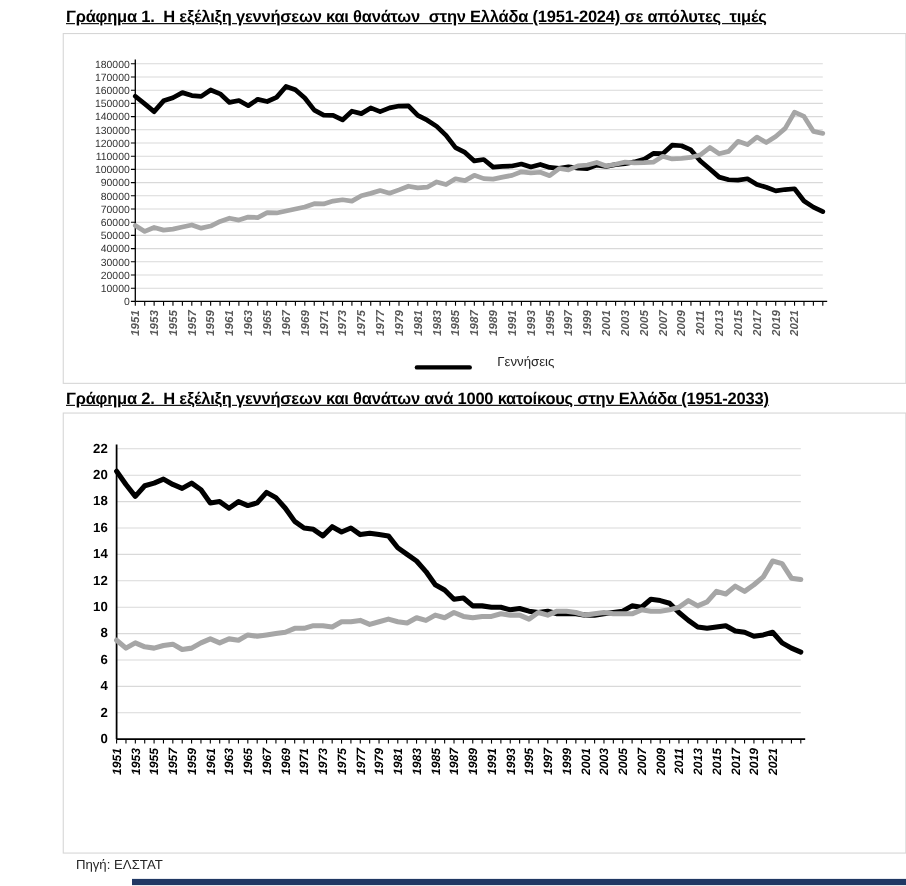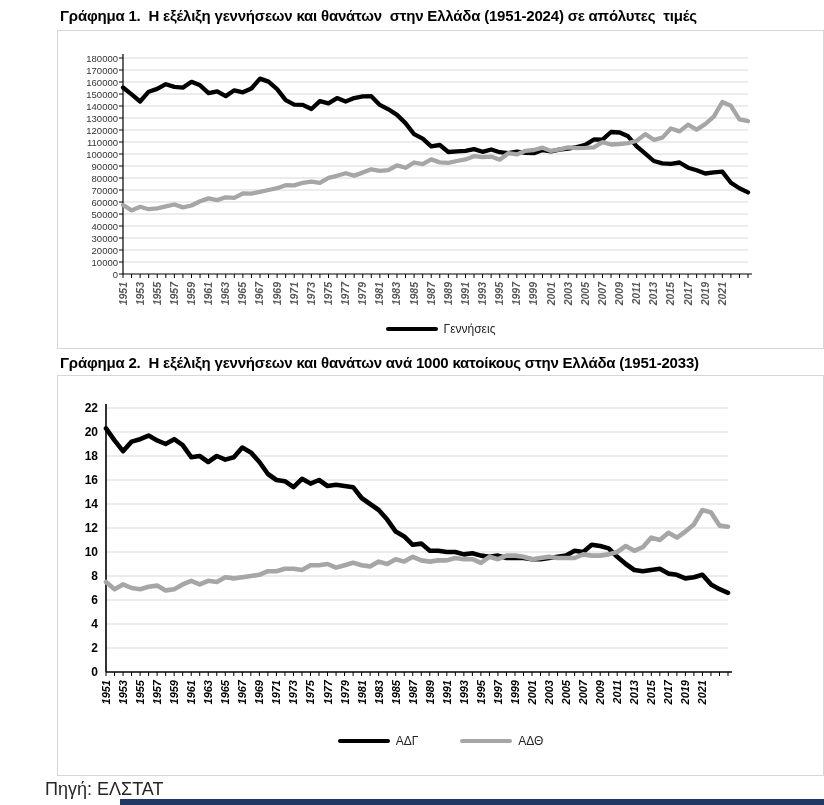--- a/index.html
+++ b/index.html
@@ -1,27 +1,27 @@
 <!DOCTYPE html>
 <html><head>
 <meta charset="utf-8">
 <style>
   html,body{margin:0;padding:0;background:#fff;}
   .page{position:relative;width:824px;height:805px;background:#fff;overflow:hidden;
         font-family:"Liberation Sans",sans-serif;}
   .chart-title{position:absolute;left:60px;font-size:15px;font-weight:bold;color:#000;
-               letter-spacing:-0.2px;white-space:pre;}
+               letter-spacing:-0.2px;white-space:pre;text-decoration:underline;}
   .panel{position:absolute;left:57px;width:765px;background:#fff;border:1px solid #d6d6d6;}
   .panel svg{display:block;}
   .legend{position:absolute;left:0;width:100%;display:flex;justify-content:center;
           align-items:center;gap:42px;}
-  .legend-item{display:flex;align-items:center;gap:6px;}
+  .legend-item{display:flex;align-items:flex-end;gap:23px;}
   .swatch{display:inline-block;width:52px;height:4px;border-radius:2px;}
   .legend-label{font-size:12px;color:#262626;}
-  .source-note{position:absolute;left:45px;top:779px;font-size:18px;color:#262626;}
+  .source-note{position:absolute;left:69px;top:779px;font-size:12px;color:#262626;}
   .bottom-bar{position:absolute;left:120px;top:799px;width:704px;height:6px;}
 </style>
 </head>
 <body>
 
 <div class="page">
 
   <div class="chart-title" style="top:7px;">Γράφημα 1.  Η εξέλιξη γεννήσεων και θανάτων  στην Ελλάδα (1951-2024) σε απόλυτες  τιμές</div>
 
   <div class="panel" style="top:30px;height:317px;">
@@ -340,29 +340,19 @@
         <text x="0" y="0" transform="translate(546.1917808219177,304) rotate(-90)" text-anchor="end" fill="#000" font-size="11" font-style="italic" font-weight="bold" font-family="&quot;Liberation Sans&quot;,sans-serif">2009</text>
         <text x="0" y="0" transform="translate(563.2328767123288,304) rotate(-90)" text-anchor="end" fill="#000" font-size="11" font-style="italic" font-weight="bold" font-family="&quot;Liberation Sans&quot;,sans-serif">2011</text>
         <text x="0" y="0" transform="translate(580.2739726027397,304) rotate(-90)" text-anchor="end" fill="#000" font-size="11" font-style="italic" font-weight="bold" font-family="&quot;Liberation Sans&quot;,sans-serif">2013</text>
         <text x="0" y="0" transform="translate(597.3150684931506,304) rotate(-90)" text-anchor="end" fill="#000" font-size="11" font-style="italic" font-weight="bold" font-family="&quot;Liberation Sans&quot;,sans-serif">2015</text>
         <text x="0" y="0" transform="translate(614.3561643835617,304) rotate(-90)" text-anchor="end" fill="#000" font-size="11" font-style="italic" font-weight="bold" font-family="&quot;Liberation Sans&quot;,sans-serif">2017</text>
         <text x="0" y="0" transform="translate(631.3972602739726,304) rotate(-90)" text-anchor="end" fill="#000" font-size="11" font-style="italic" font-weight="bold" font-family="&quot;Liberation Sans&quot;,sans-serif">2019</text>
         <text x="0" y="0" transform="translate(648.4383561643835,304) rotate(-90)" text-anchor="end" fill="#000" font-size="11" font-style="italic" font-weight="bold" font-family="&quot;Liberation Sans&quot;,sans-serif">2021</text>
         <polyline points="48.0,52.4 56.5,64.4 65.0,75.2 73.6,65.6 82.1,63.2 90.6,59.6 99.1,64.4 107.6,68.0 116.2,63.2 124.7,69.2 133.2,81.2 141.7,80.0 150.2,86.0 158.8,80.0 167.3,83.6 175.8,81.2 184.3,71.6 192.8,76.4 201.4,86.0 209.9,98.0 218.4,104.0 226.9,105.2 235.5,111.2 244.0,102.8 252.5,107.6 261.0,104.0 269.5,110.0 278.1,108.8 286.6,110.0 295.1,111.2 303.6,122.0 312.1,128.0 320.7,134.0 329.2,143.6 337.7,155.6 346.2,160.4 354.7,168.8 363.3,167.6 371.8,174.8 380.3,174.8 388.8,176.0 397.3,176.0 405.9,178.4 414.4,177.2 422.9,179.6 431.4,180.8 439.9,179.6 448.5,182.0 457.0,182.0 465.5,182.0 474.0,183.2 482.5,183.2 491.1,182.0 499.6,180.8 508.1,179.6 516.6,174.8 525.2,176.0 533.7,168.8 542.2,170.0 550.7,172.4 559.2,180.8 567.8,188.0 576.3,194.0 584.8,195.2 593.3,194.0 601.8,192.8 610.4,197.6 618.9,198.8 627.4,202.4 635.9,201.2 644.4,198.8 653.0,208.4 661.5,213.2 670.0,216.8" fill="none" stroke="#000000" stroke-width="4.6" stroke-linejoin="round" stroke-linecap="round"></polyline>
         <polyline points="48.0,206.0 56.5,213.2 65.0,208.4 73.6,212.0 82.1,213.2 90.6,210.8 99.1,209.6 107.6,214.4 116.2,213.2 124.7,208.4 133.2,204.8 141.7,208.4 150.2,204.8 158.8,206.0 167.3,201.2 175.8,202.4 184.3,201.2 192.8,200.0 201.4,198.8 209.9,195.2 218.4,195.2 226.9,192.8 235.5,192.8 244.0,194.0 252.5,189.2 261.0,189.2 269.5,188.0 278.1,191.6 286.6,189.2 295.1,186.8 303.6,189.2 312.1,190.4 320.7,185.6 329.2,188.0 337.7,183.2 346.2,185.6 354.7,180.8 363.3,184.4 371.8,185.6 380.3,184.4 388.8,184.4 397.3,182.0 405.9,183.2 414.4,183.2 422.9,186.8 431.4,180.8 439.9,183.2 448.5,179.6 457.0,179.6 465.5,180.8 474.0,183.2 482.5,182.0 491.1,180.8 499.6,182.0 508.1,182.0 516.6,182.0 525.2,178.4 533.7,179.6 542.2,179.6 550.7,178.4 559.2,176.0 567.8,170.0 576.3,174.8 584.8,171.2 593.3,161.6 601.8,164.0 610.4,156.8 618.9,161.6 627.4,155.6 635.9,148.4 644.4,134.0 653.0,136.4 661.5,149.6 670.0,150.8" fill="none" stroke="#a6a6a6" stroke-width="4.6" stroke-linejoin="round" stroke-linecap="round"></polyline>
       </svg>
-    <div class="legend" style="top:358px;">
-      <div class="legend-item">
-        <span class="swatch" style="background: rgb(0, 0, 0);"></span>
-        <span class="legend-label">ΑΔΓ</span>
-      </div>
-      <div class="legend-item">
-        <span class="swatch" style="background: rgb(166, 166, 166);"></span>
-        <span class="legend-label">ΑΔΘ</span>
-      </div>
-    </div>
   </div>
 
   <div class="source-note">Πηγή: ΕΛΣΤΑΤ</div>
 
   <div class="bottom-bar" style="background: rgb(32, 56, 100);"></div>
 
 </div>
 
 </body></html>

